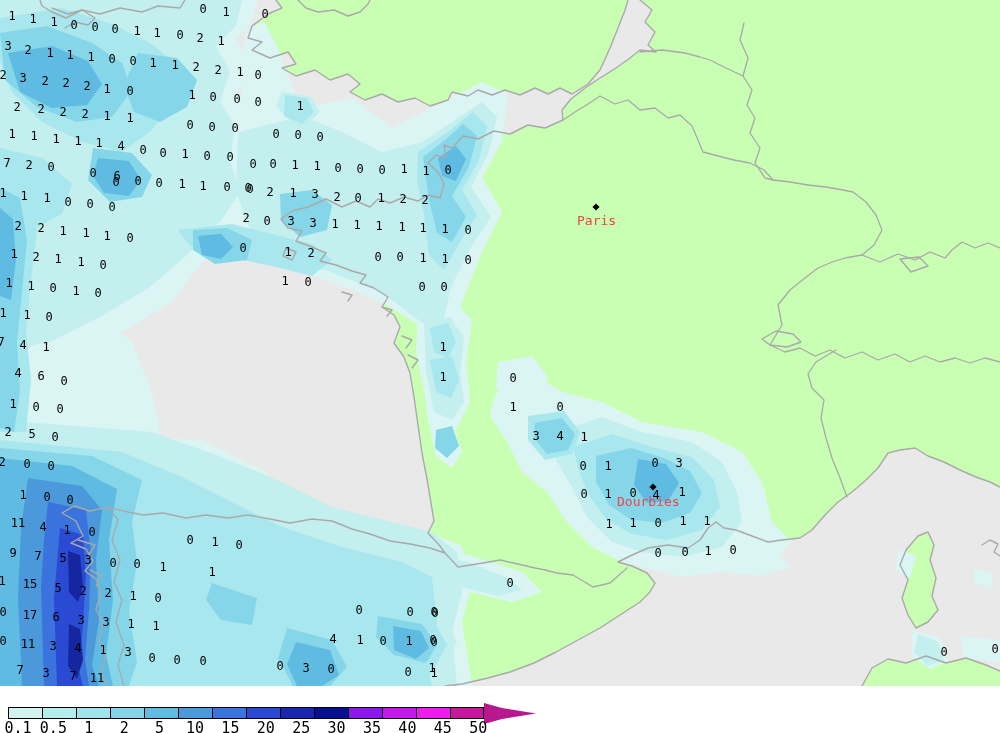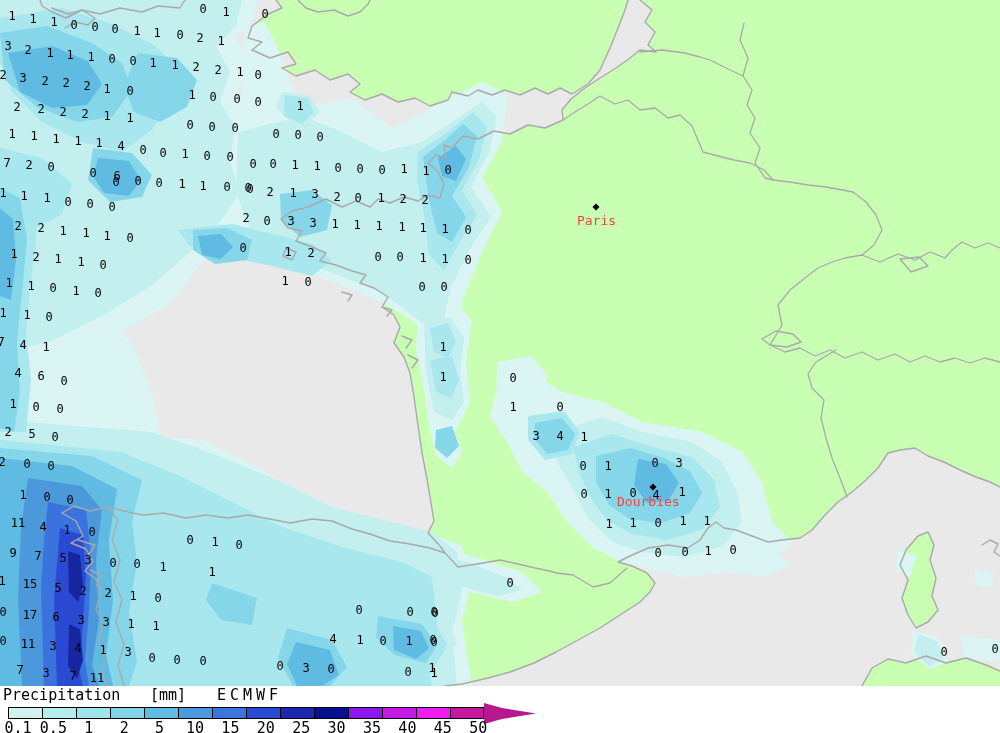--- a/index.html
+++ b/index.html
@@ -409,26 +409,20 @@
         <span class="mv" style="left: 97px; top: 678px;">11</span>
       </div>
     <div id="cities-layer">
         <span class="city-dot" style="left: 596px; top: 207px;"></span>
         <span class="city-label" style="left: 577px; top: 214px;">Paris</span>
         <span class="city-dot" style="left: 653px; top: 487px;"></span>
         <span class="city-label" style="left: 617px; top: 495px;">Dourbies</span>
       </div>
   </div>
 
-  <div id="footer">
-    <div class="ftxt" style="left:3px;top:1px;">Precipitation</div>
-    <div class="ftxt" style="left:150px;top:1px;">[mm]</div>
-    <div class="ftxt" style="left:217px;top:1px;letter-spacing:4px;">ECMWF</div>
-
-  </div>
 
   <div id="legend-bar">
       <div class="lcell" style="background: rgb(210, 242, 239);"></div>
       <div class="lcell" style="background: rgb(181, 236, 236);"></div>
       <div class="lcell" style="background: rgb(159, 228, 236);"></div>
       <div class="lcell" style="background: rgb(131, 212, 232);"></div>
       <div class="lcell" style="background: rgb(97, 188, 226);"></div>
       <div class="lcell" style="background: rgb(75, 154, 219);"></div>
       <div class="lcell" style="background: rgb(58, 116, 220);"></div>
       <div class="lcell" style="background: rgb(43, 74, 211);"></div>

